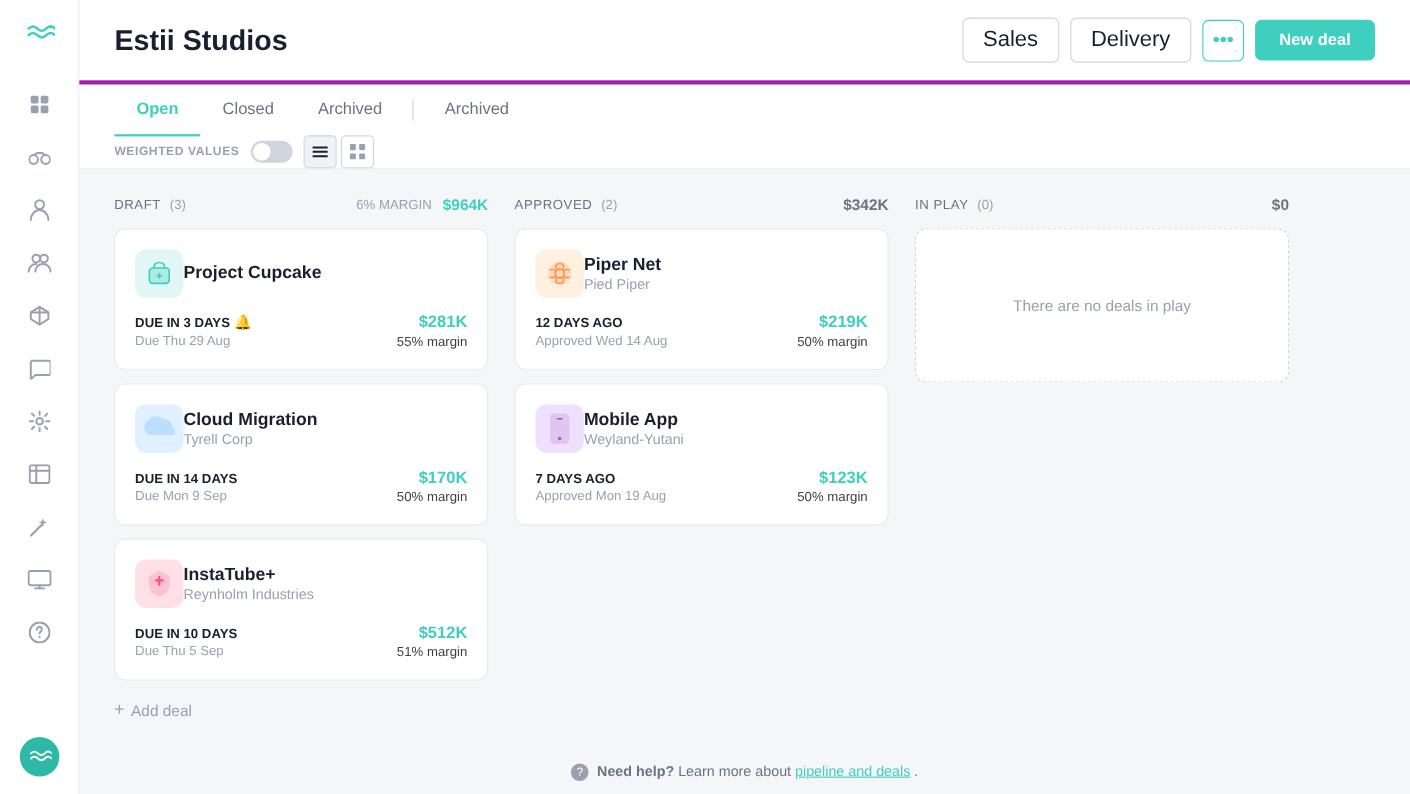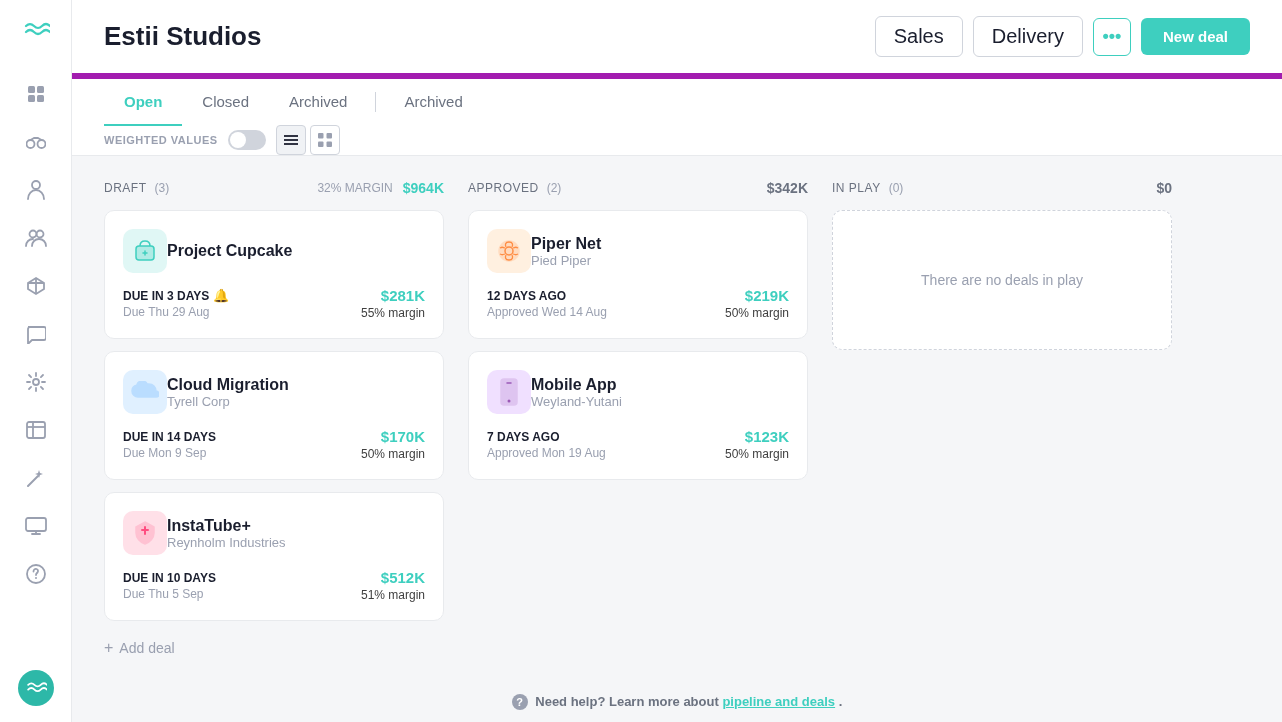--- a/index.html
+++ b/index.html
@@ -63,21 +63,21 @@
       background: #f5f6f8;
     }
 
     
     .header {
       background: #fff;
       padding: 16px 32px;
       display: flex;
       align-items: center;
       justify-content: space-between;
-      border-bottom: 6px solid #a21caf;
+      border-bottom: 4px solid #a21caf;
     }
     .header-title {
       font-size: 26px;
       font-weight: 700;
       color: #1a1e2e;
     }
     .header-actions {
       display: flex;
       align-items: center;
       gap: 10px;
@@ -347,21 +347,20 @@
       padding: 6px 0;
       font-weight: 500;
     }
 
     
     .board-footer {
       text-align: center;
       padding: 12px;
       font-size: 13px;
       color: #6b7280;
-      font-weight: bold;
     }
     .board-footer a {
       color: #3ecfbf;
       text-decoration: underline;
     }
     .help-icon {
       display: inline-block;
       width: 16px;
       height: 16px;
       border-radius: 50%;
@@ -523,21 +522,21 @@
   <div class="content-area">
     <div class="board">
 
       <div class="column">
         <div class="column-header">
           <div class="column-title-group">
             <span class="column-title">DRAFT</span>
             <span class="column-count">(3)</span>
           </div>
           <div class="column-stats">
-            <span class="column-margin">32% MARGIN</span>
+            <span class="column-margin">6% MARGIN</span>
             <span class="column-value">$964K</span>
           </div>
         </div>
 
         <div class="deal-card">
           <div class="deal-card-header">
             <div class="deal-icon teal">
               <svg width="26" height="26" viewBox="0 0 26 26" fill="none">
                 <rect x="4" y="8" width="18" height="14" rx="3" fill="#3ecfbf" opacity="0.3"></rect>
                 <rect x="4" y="8" width="18" height="14" rx="3" stroke="#3ecfbf" stroke-width="1.5"></rect>

